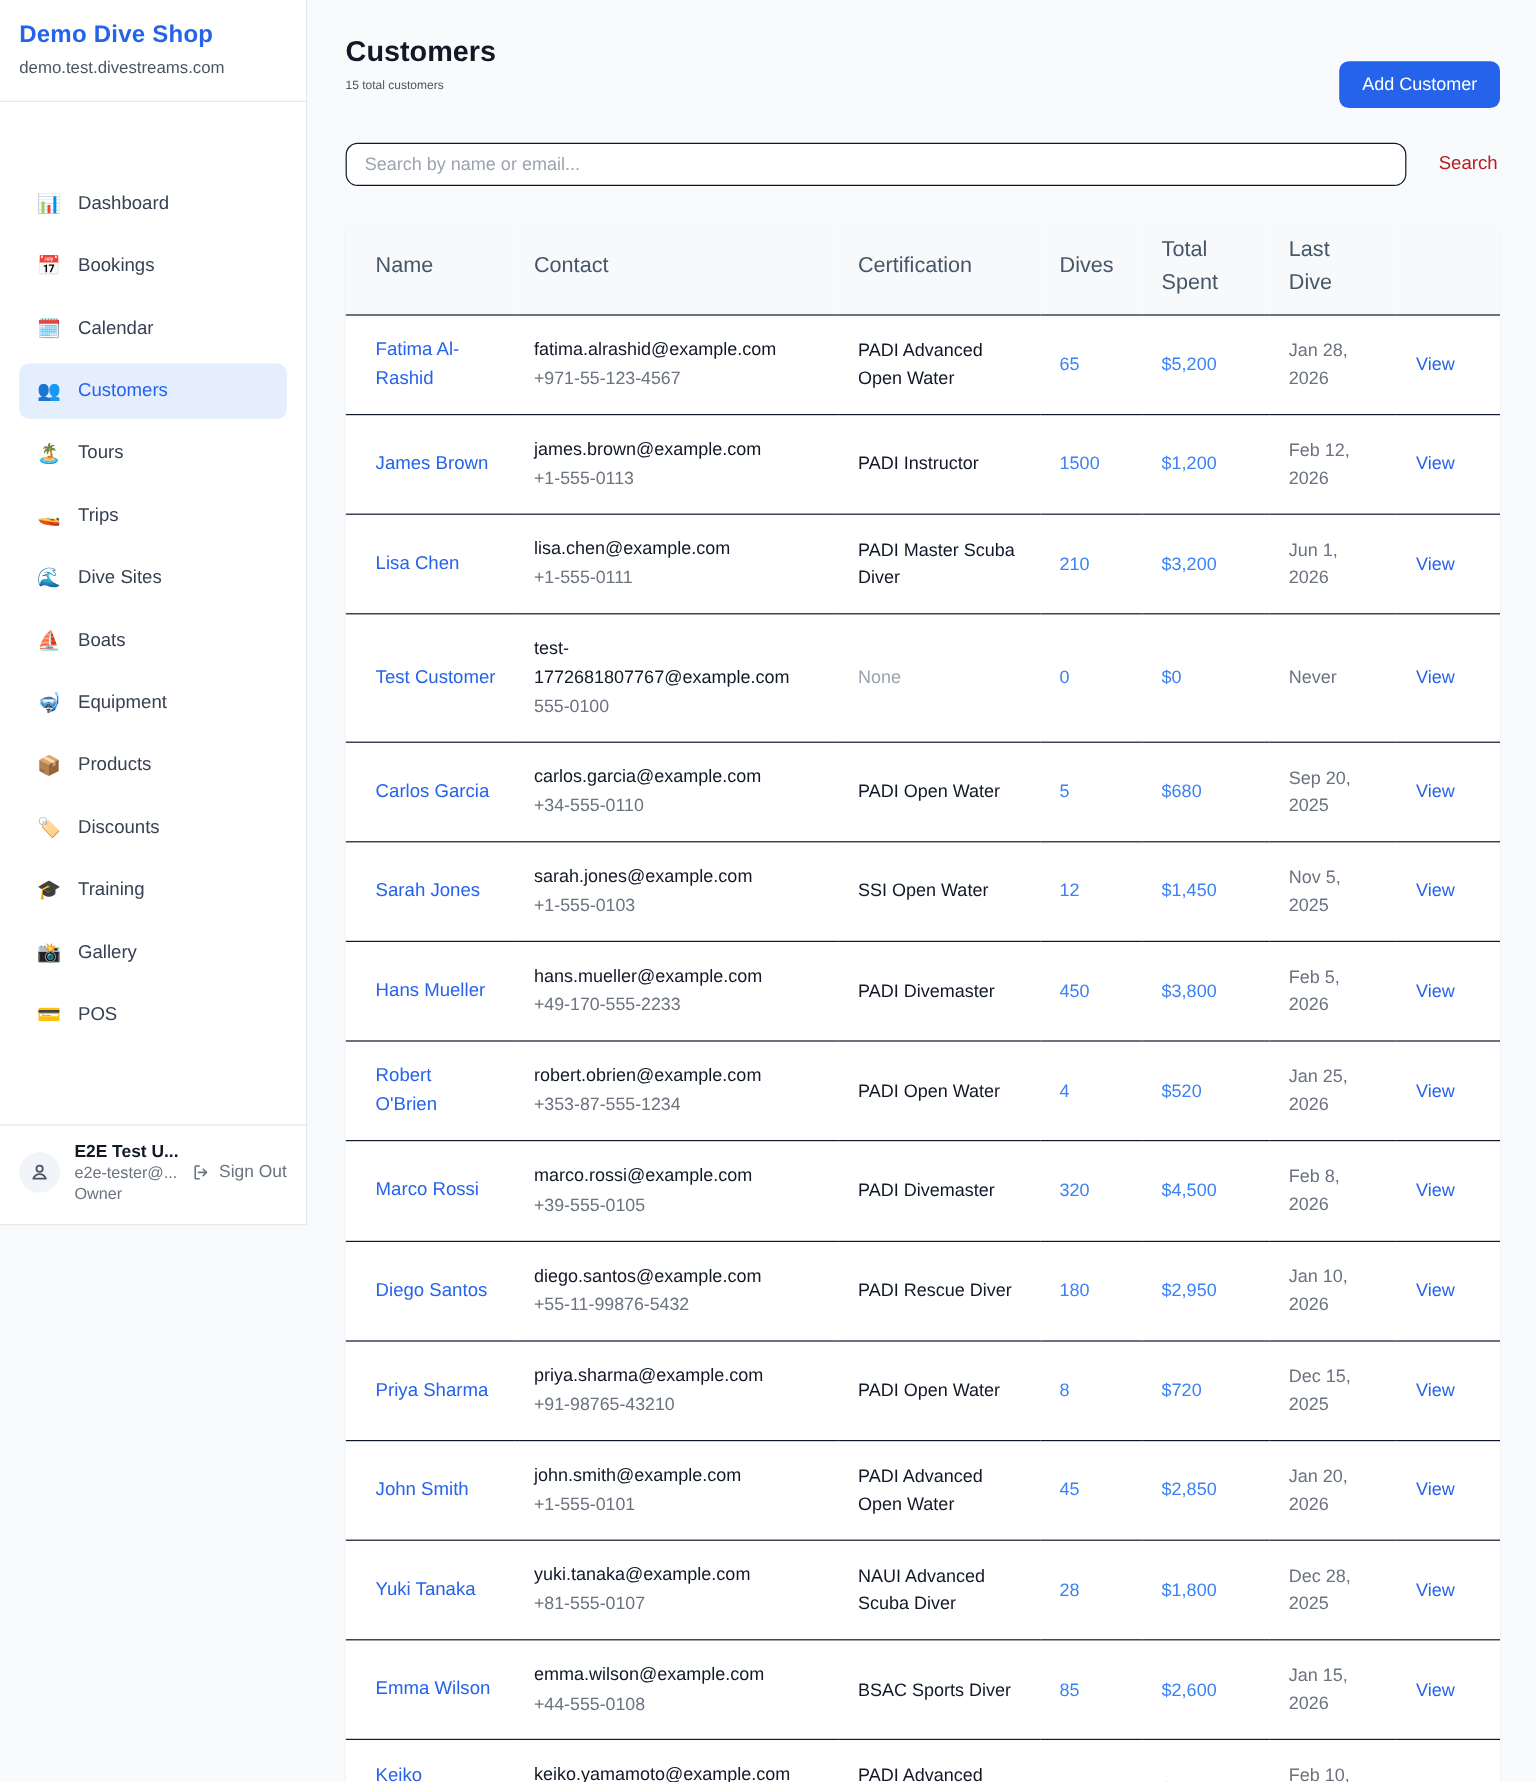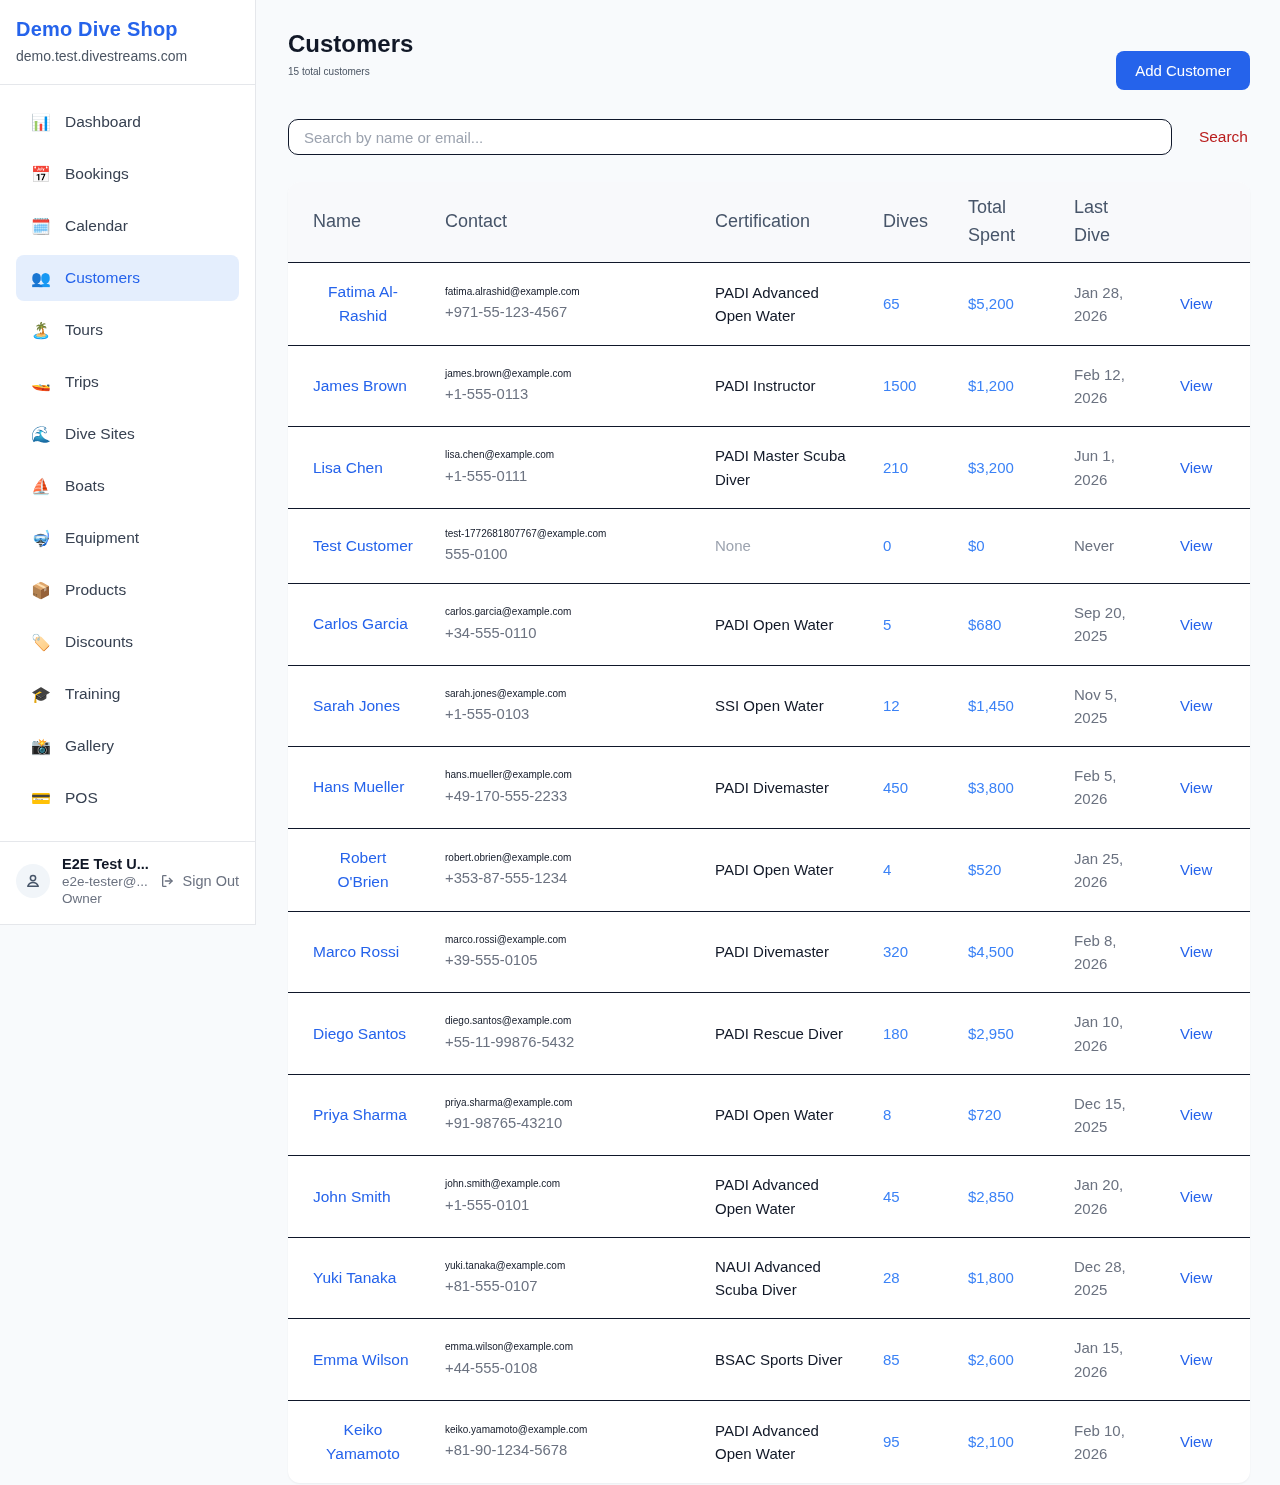--- a/index.html
+++ b/index.html
@@ -15,20 +15,21 @@
 
   
   .sidebar-col { width: 256px; flex: 0 0 256px; }
   .sidebar {
     background: #ffffff;
     border-right: 1px solid #e5e7eb;
     border-bottom: 1px solid #e5e7eb;
     width: 256px;
     display: flex;
     flex-direction: column;
+    gap: 48px;
   }
   .sidebar-header {
     padding: 18px 16px 20px 16px;
     border-bottom: 1px solid #e5e7eb;
   }
   .brand { color: #2563eb; font-size: 20px; font-weight: 700; letter-spacing: .2px; }
   .domain { color: #4b5563; font-size: 14px; margin-top: 7px; }
 
   .nav { padding: 14px 16px 10px 16px; }
   .nav-item {
@@ -98,22 +99,22 @@
     border-bottom: 1px solid #0f172a;
     vertical-align: middle;
   }
   thead th:first-child { padding-left: 25px; }
   tbody td {
     padding: 17px 16px; vertical-align: middle; line-height: 1.55;
     font-size: 15px;
   }
   tbody td:first-child { padding-left: 25px; }
   tbody tr + tr td { border-top: 1px solid #0f172a; }
-  .name-link { color: #2563eb; font-weight: 500; font-size: 15.5px; cursor: pointer; text-decoration: none; display: inline-block; text-align: center; }
-  .email { color: #111827; font-size: 10px; word-wrap: break-word; }
+  .name-link { color: #2563eb; font-weight: 500; font-size: 15.5px; cursor: pointer; text-decoration: none; display: inline-block; }
+  .email { color: #111827; font-size: 15px; word-wrap: break-word; }
   .phone { color: #6b7280; font-size: 14.8px; margin-top: 2px; }
   .cert { color: #111827; }
   .cert.muted { color: #9ca3af; }
   .dives, .spent { color: #3b82f6; }
   .last-dive { color: #6b7280; }
   .view-link { color: #2563eb; cursor: pointer; text-decoration: none; font-size: 15px; }
 </style>
 </head>
 <body>
 

